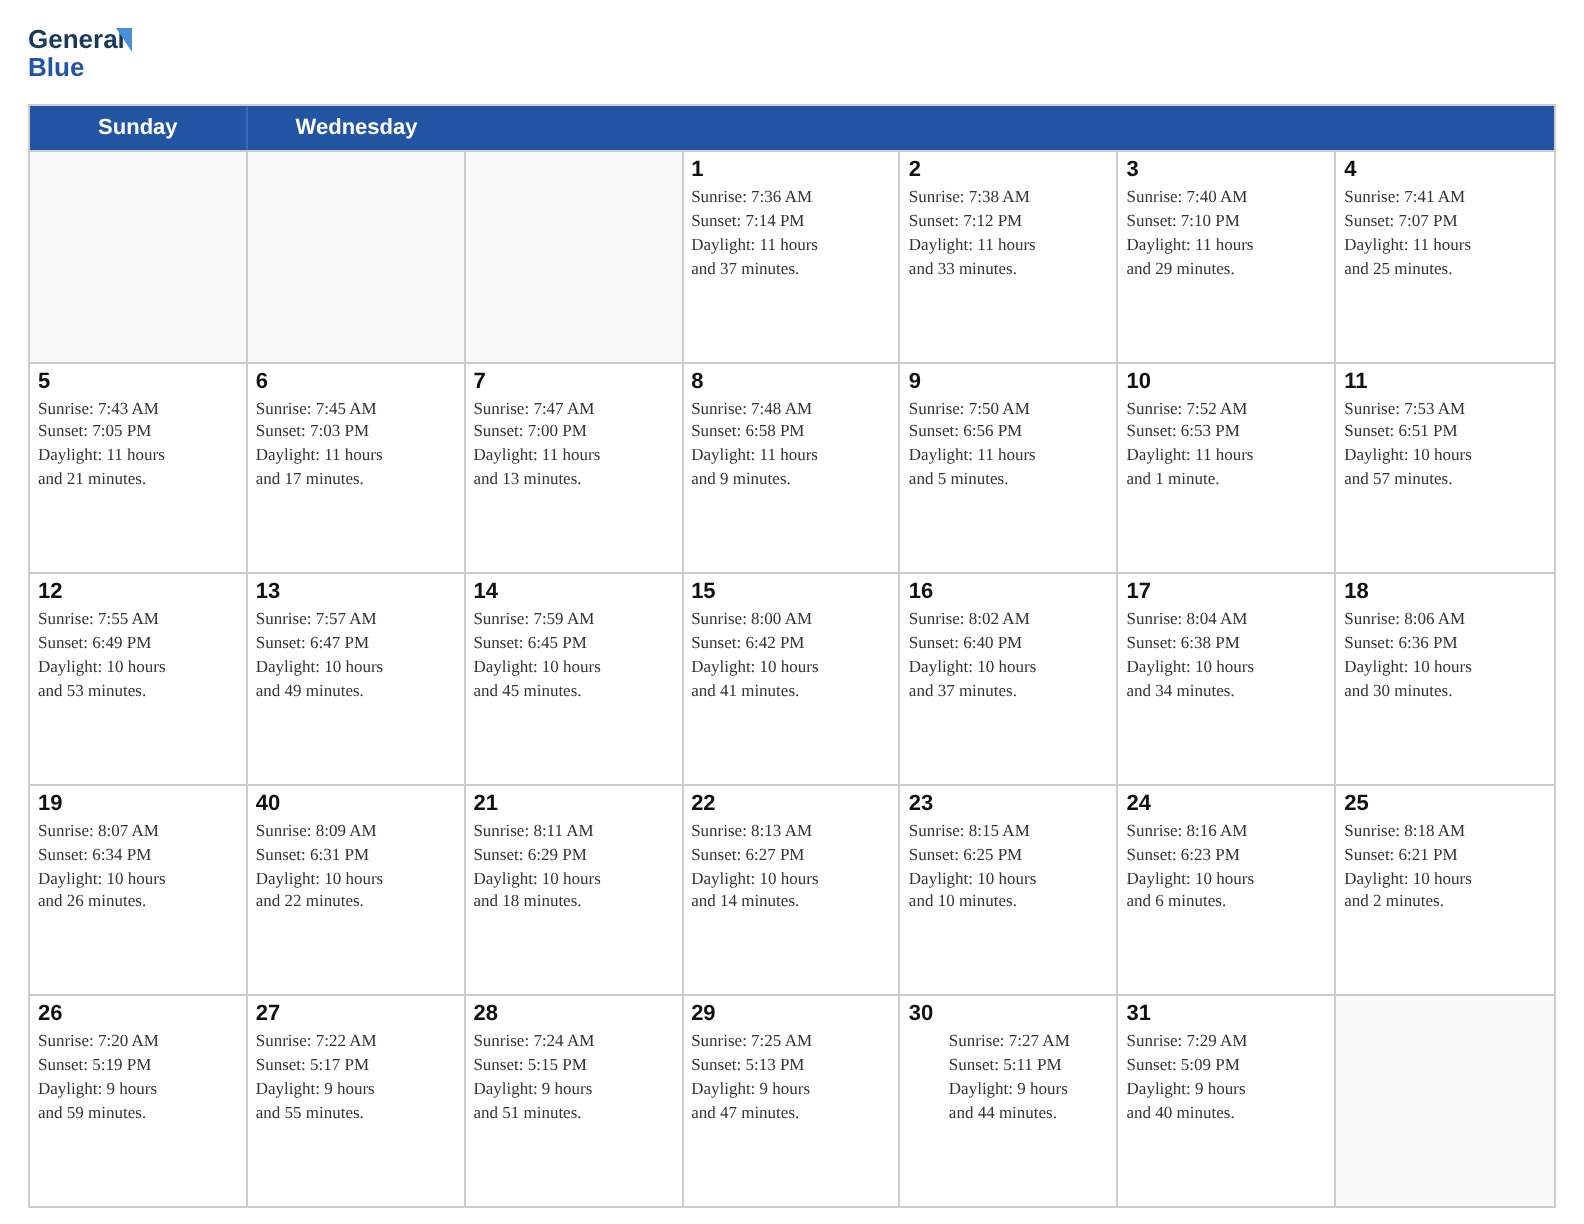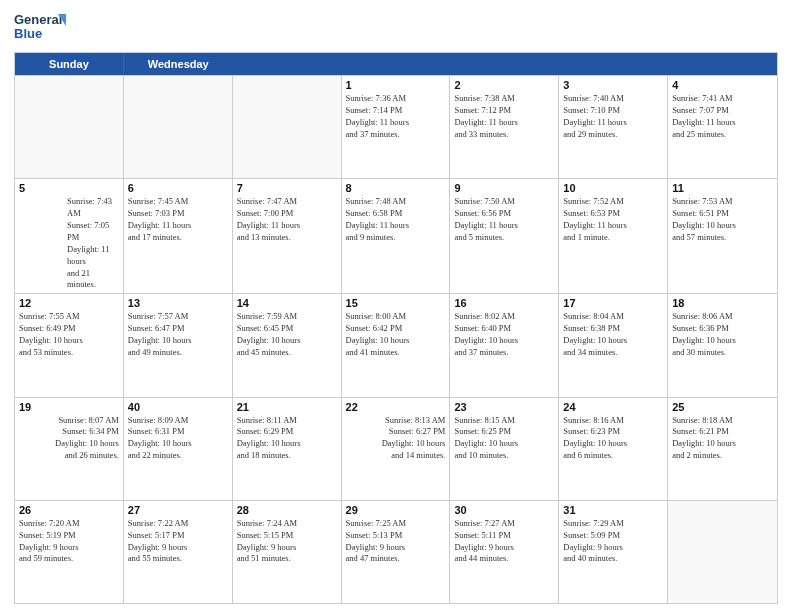--- a/index.html
+++ b/index.html
@@ -148,21 +148,21 @@
             <div class="cell-day">4</div>
             <div class="cell-info" style="white-space: pre-line;">Sunrise: 7:41 AM
 Sunset: 7:07 PM
 Daylight: 11 hours
 and 25 minutes.</div>
           </div>
         </div>
         <div class="cal-row">
           <div class="cal-cell">
             <div class="cell-day">5</div>
-            <div class="cell-info" style="white-space: pre-line; margin-left: 48px;">Sunrise: 7:43 AM
+            <div class="cell-info" style="white-space: pre-line;">Sunrise: 7:43 AM
 Sunset: 7:05 PM
 Daylight: 11 hours
 and 21 minutes.</div>
           </div>
           <div class="cal-cell">
             <div class="cell-day">6</div>
             <div class="cell-info" style="white-space: pre-line;">Sunrise: 7:45 AM
 Sunset: 7:03 PM
 Daylight: 11 hours
 and 17 minutes.</div>
@@ -250,42 +250,42 @@
             <div class="cell-day">18</div>
             <div class="cell-info" style="white-space: pre-line;">Sunrise: 8:06 AM
 Sunset: 6:36 PM
 Daylight: 10 hours
 and 30 minutes.</div>
           </div>
         </div>
         <div class="cal-row">
           <div class="cal-cell">
             <div class="cell-day">19</div>
-            <div class="cell-info" style="white-space: pre-line; text-align: right;">Sunrise: 8:07 AM
+            <div class="cell-info" style="white-space: pre-line;">Sunrise: 8:07 AM
 Sunset: 6:34 PM
 Daylight: 10 hours
 and 26 minutes.</div>
           </div>
           <div class="cal-cell">
             <div class="cell-day">40</div>
             <div class="cell-info" style="white-space: pre-line;">Sunrise: 8:09 AM
 Sunset: 6:31 PM
 Daylight: 10 hours
 and 22 minutes.</div>
           </div>
           <div class="cal-cell">
             <div class="cell-day">21</div>
             <div class="cell-info" style="white-space: pre-line;">Sunrise: 8:11 AM
 Sunset: 6:29 PM
 Daylight: 10 hours
 and 18 minutes.</div>
           </div>
           <div class="cal-cell">
             <div class="cell-day">22</div>
-            <div class="cell-info" style="white-space: pre-line; text-align: right;">Sunrise: 8:13 AM
+            <div class="cell-info" style="white-space: pre-line;">Sunrise: 8:13 AM
 Sunset: 6:27 PM
 Daylight: 10 hours
 and 14 minutes.</div>
           </div>
           <div class="cal-cell">
             <div class="cell-day">23</div>
             <div class="cell-info" style="white-space: pre-line;">Sunrise: 8:15 AM
 Sunset: 6:25 PM
 Daylight: 10 hours
 and 10 minutes.</div>
@@ -329,21 +329,21 @@
           </div>
           <div class="cal-cell">
             <div class="cell-day">29</div>
             <div class="cell-info" style="white-space: pre-line;">Sunrise: 7:25 AM
 Sunset: 5:13 PM
 Daylight: 9 hours
 and 47 minutes.</div>
           </div>
           <div class="cal-cell">
             <div class="cell-day">30</div>
-            <div class="cell-info" style="white-space: pre-line;">Sunrise: 7:27 AM
+            <div class="cell-info" style="white-space: pre-line; margin-left: 20px;">Sunrise: 7:27 AM
 Sunset: 5:11 PM
 Daylight: 9 hours
 and 44 minutes.</div>
           </div>
           <div class="cal-cell">
             <div class="cell-day">31</div>
             <div class="cell-info" style="white-space: pre-line;">Sunrise: 7:29 AM
 Sunset: 5:09 PM
 Daylight: 9 hours
 and 40 minutes.</div>

